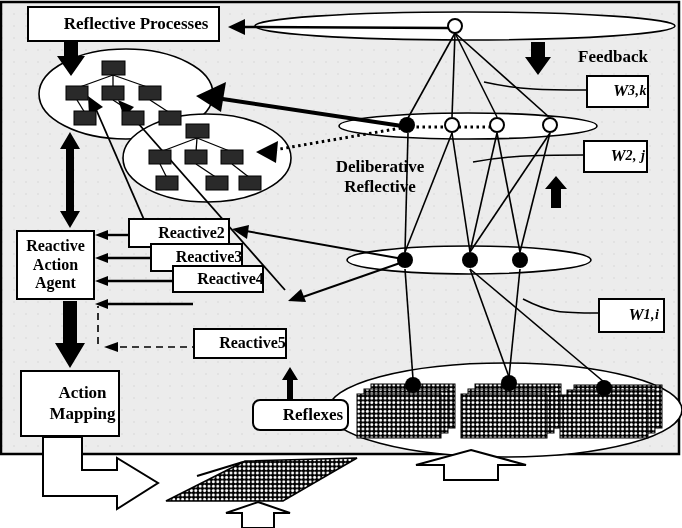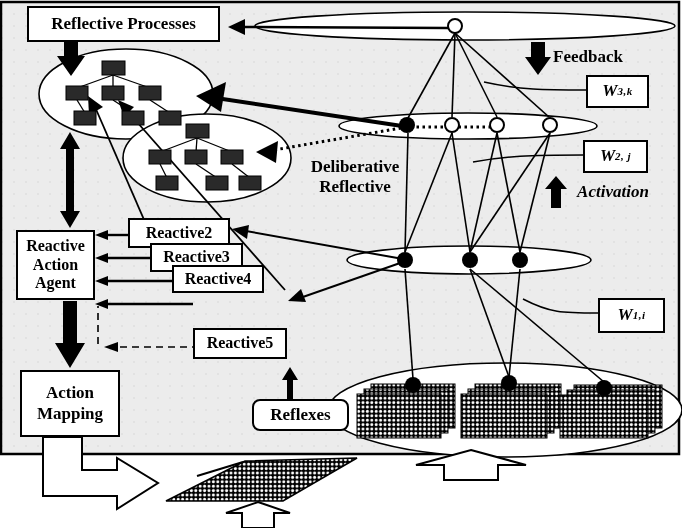--- a/index.html
+++ b/index.html
@@ -1,25 +1,25 @@
 <!DOCTYPE html>
 <html><head>
 <meta charset="utf-8">
 <style>
   html,body{margin:0;padding:0;background:#fff;}
   #stage{position:relative;width:682px;height:528px;overflow:hidden;
          font-family:"Liberation Serif","DejaVu Serif",serif;color:#000;}
   #art{position:absolute;left:0;top:0;z-index:0;}
   .lbl{position:absolute;z-index:2;display:flex;align-items:center;justify-content:center;
-       text-align:center;font-weight:bold;line-height:1.18;}
+       text-align:center;font-weight:bold;line-height:1.18;padding-left:25px;}
   .boxed{background:#fff;border:2px solid #000;box-sizing:border-box;}
   .f17{font-size:17px;} .f16{font-size:16px;}
   .it{font-style:italic;}
   .wlab{font-size:17px;font-style:italic;}
-  .wlab sub{font-size:11px;font-style:italic;letter-spacing:0.5px;}
+  .wlab sub{font-size:14px;font-style:italic;letter-spacing:0.5px;}
 </style>
 </head>
 <body>
 
 <div id="stage">
 
 <svg id="art" width="682" height="528" viewBox="0 0 682 528">
   <defs>
     <pattern id="pd" width="12" height="12" patternUnits="userSpaceOnUse">
       <rect width="12" height="12" fill="#ececec"></rect>
@@ -213,21 +213,20 @@
   <div class="lbl boxed wlab" style="left:586px;top:75px;width:63px;height:33px;">
     <span>W</span>
       <sub>3,k</sub>
   </div>
 
   <div class="lbl boxed wlab" style="left:583px;top:140px;width:65px;height:33px;">
     <span>W</span>
       <sub>2, j</sub>
   </div>
 
-  <div class="lbl f17 it" style="left:572px;top:180px;width:82px;height:24px;">Activation</div>
 
   <div class="lbl f17" style="left:298px;top:155px;width:114px;height:44px;">Deliberative Reflective</div>
 
   <div class="lbl boxed f16" style="left:128px;top:218px;width:102px;height:30px;">Reactive2</div>
   <div class="lbl boxed f16" style="left:150px;top:243px;width:93px;height:29px;">Reactive3</div>
   <div class="lbl boxed f16" style="left:172px;top:265px;width:92px;height:28px;">Reactive4</div>
   <div class="lbl boxed f16" style="left:193px;top:296px;width:94px;height:31px;margin-top:32px;">Reactive5</div>
 
   <div class="lbl boxed f16" style="left:16px;top:230px;width:79px;height:70px;padding:4px 4px;">Reactive Action Agent</div>
 

